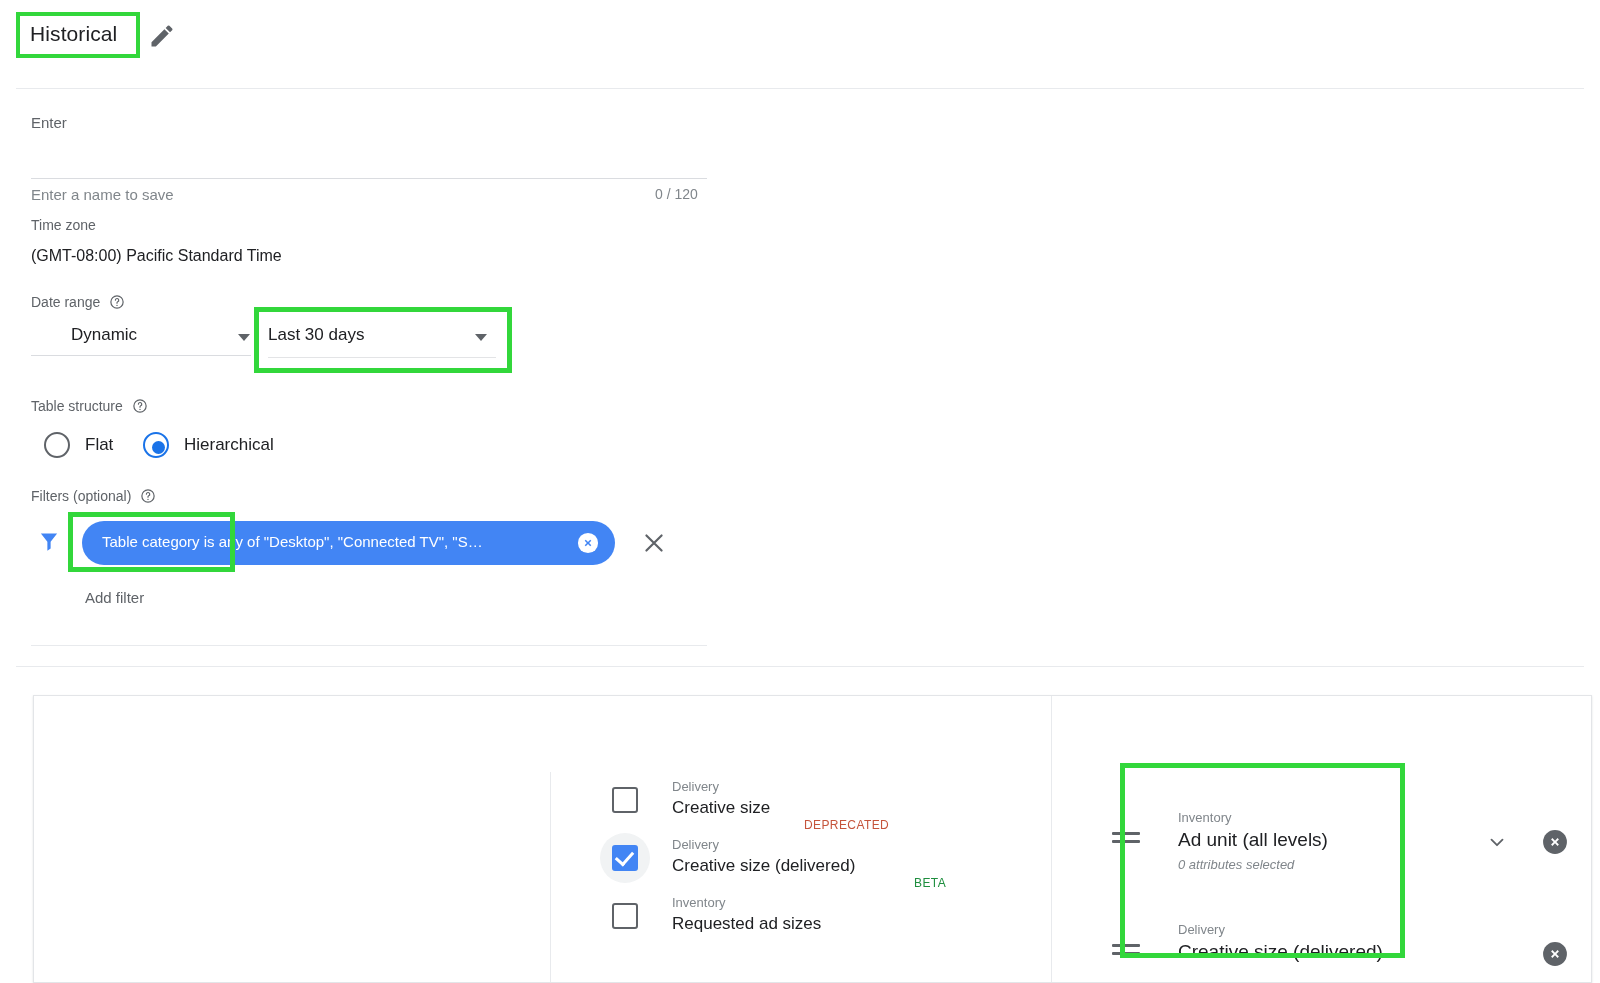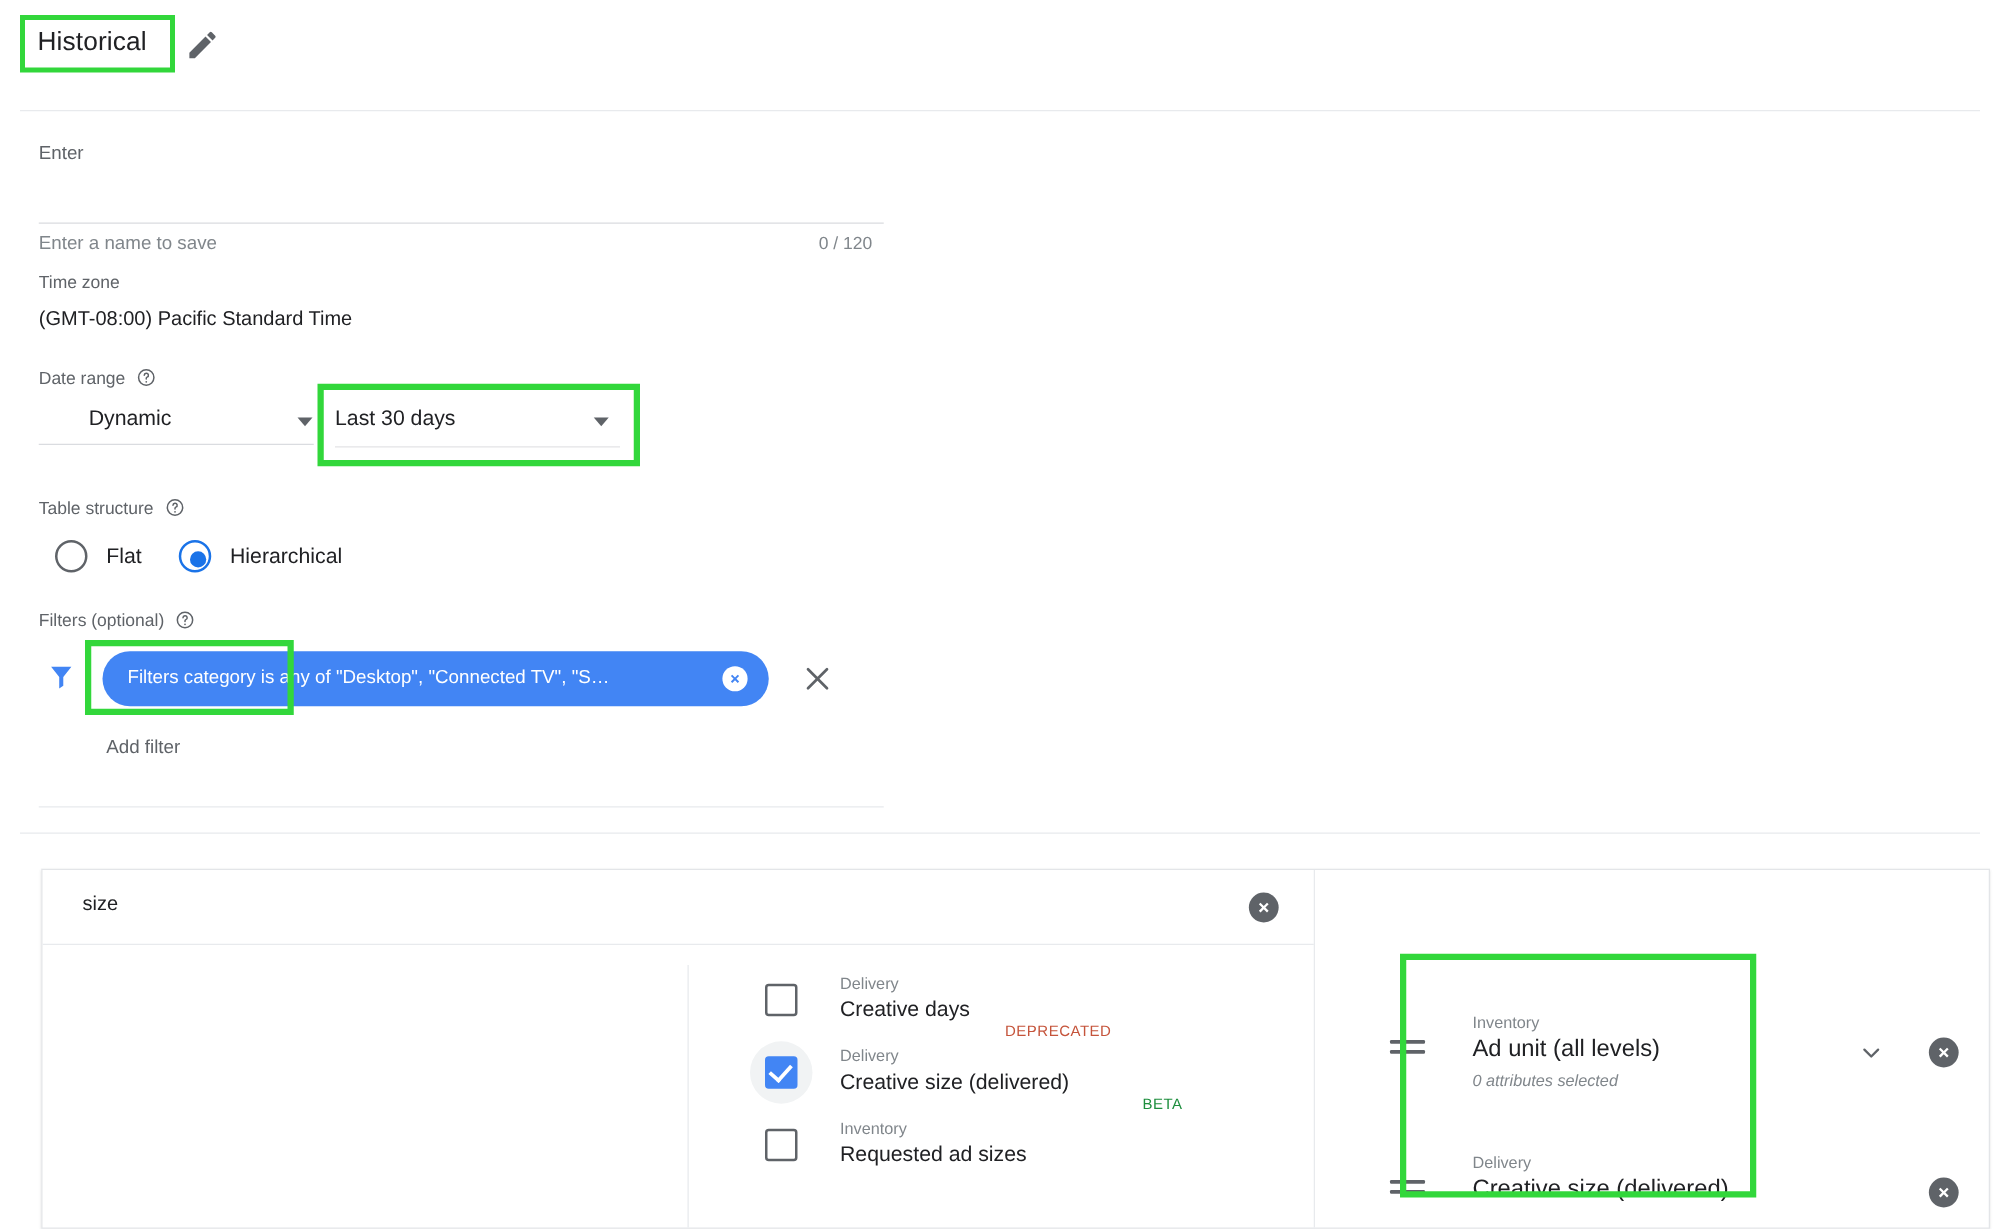--- a/index.html
+++ b/index.html
@@ -461,21 +461,21 @@
     </span>
   </div>
 
   <span class="funnel-icon">
     <svg width="26" height="26" viewBox="0 0 24 24" fill="#4285f4">
       <path d="M4.5 5h15L13.5 12.6V19l-3 2v-8.4L4.5 5z"></path>
     </svg>
   </span>
 
   <div class="chip">
-    <div class="chip-text">Filters category is any of "Desktop", "Connected TV", "S…</div>
+    <div class="chip-text">Table category is any of "Desktop", "Connected TV", "S…</div>
     <span class="chip-x">
       <svg width="22" height="22" viewBox="0 0 24 24">
         <circle cx="12" cy="12" r="11" fill="#ffffff"></circle>
         <path d="M15.6 9.6 14.4 8.4 12 10.8 9.6 8.4 8.4 9.6 10.8 12l-2.4 2.4 1.2 1.2L12 13.2l2.4 2.4 1.2-1.2L13.2 12z" fill="#4285f4"></path>
       </svg>
     </span>
   </div>
   <div class="chip-hl"></div>
 
   <span class="filter-remove">
@@ -484,39 +484,30 @@
     </svg>
   </span>
 
   <div class="add-filter">Add filter</div>
   <div class="hr-form"></div>
 </div>
 <div class="hr-page"></div>
 
 <div class="card">
 
-  <div class="card-head">
-    <div class="search-value">size</div>
-    <span class="search-clear">
-      <svg width="26" height="26" viewBox="0 0 24 24">
-        <circle cx="12" cy="12" r="11" fill="#5f6368"></circle>
-        <path d="M15.6 9.6 14.4 8.4 12 10.8 9.6 8.4 8.4 9.6 10.8 12l-2.4 2.4 1.2 1.2L12 13.2l2.4 2.4 1.2-1.2L13.2 12z" fill="#ffffff"></path>
-      </svg>
-    </span>
-  </div>
 
   <div class="col-div-1"></div>
   <div class="col-div-2"></div>
 
   <div class="opt-list">
 
     <div class="opt-row" style="top:15px;">
       <div class="cb"></div>
       <div class="opt-cat">Delivery</div>
-      <div class="opt-name">Creative days</div>
+      <div class="opt-name">Creative size</div>
       <div class="badge dep" style="left:245px;">DEPRECATED</div>
     </div>
 
     <div class="opt-row" style="top:73px;">
       <div class="cb-halo"></div>
       <div class="cb checked">
         <div class="cb-check"></div>
       </div>
       <div class="opt-cat">Delivery</div>
       <div class="opt-name">Creative size (delivered)</div>

